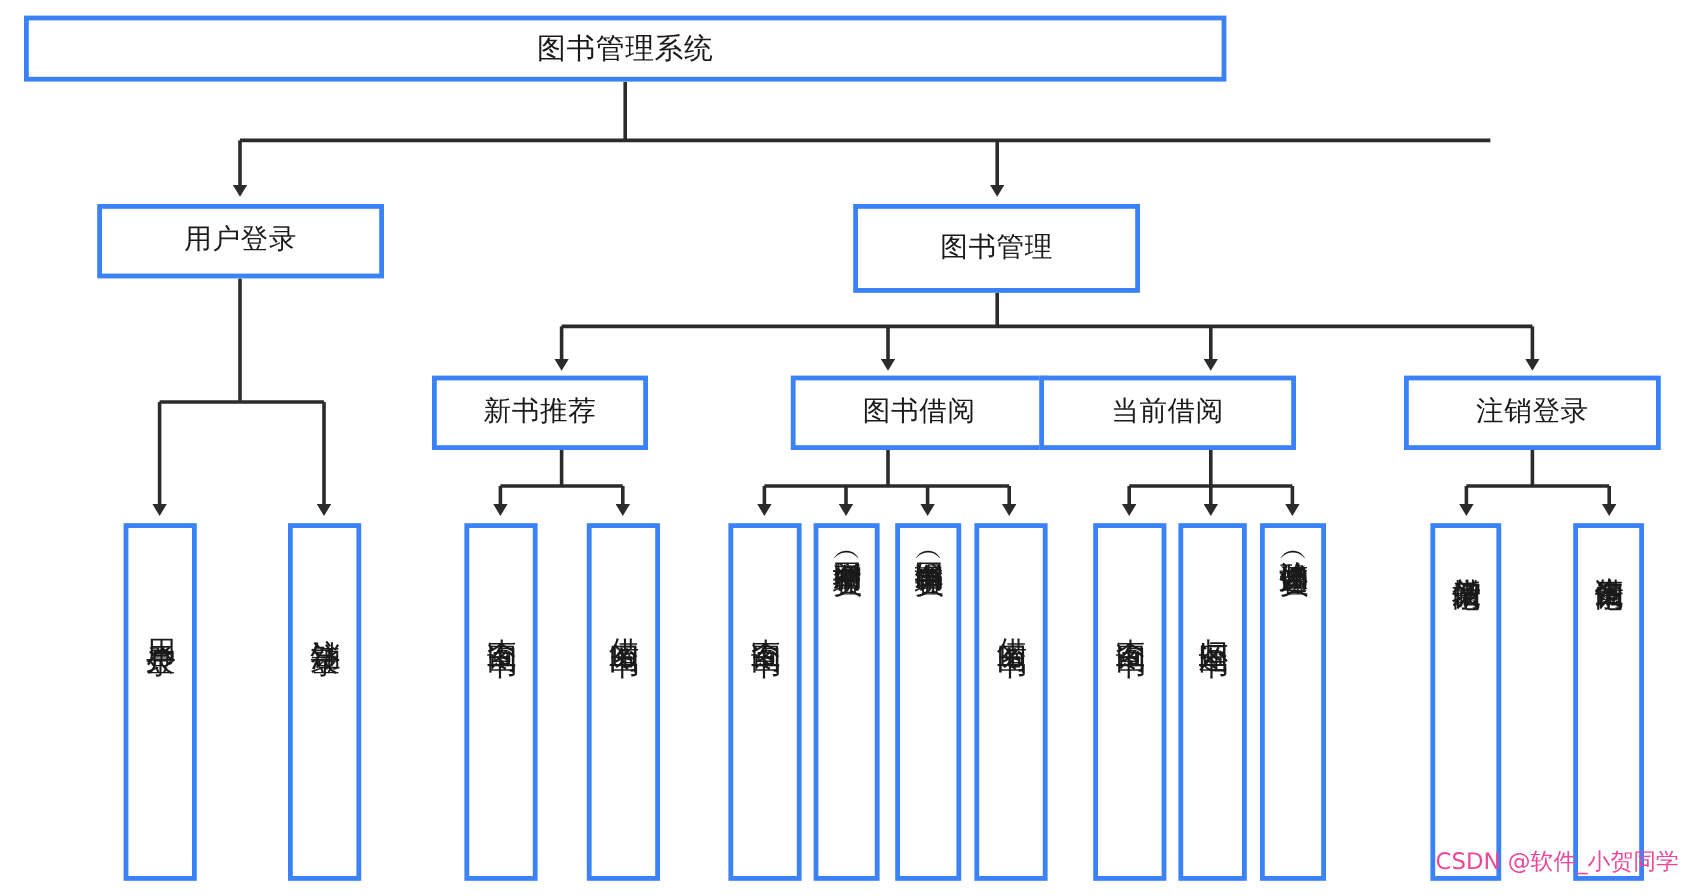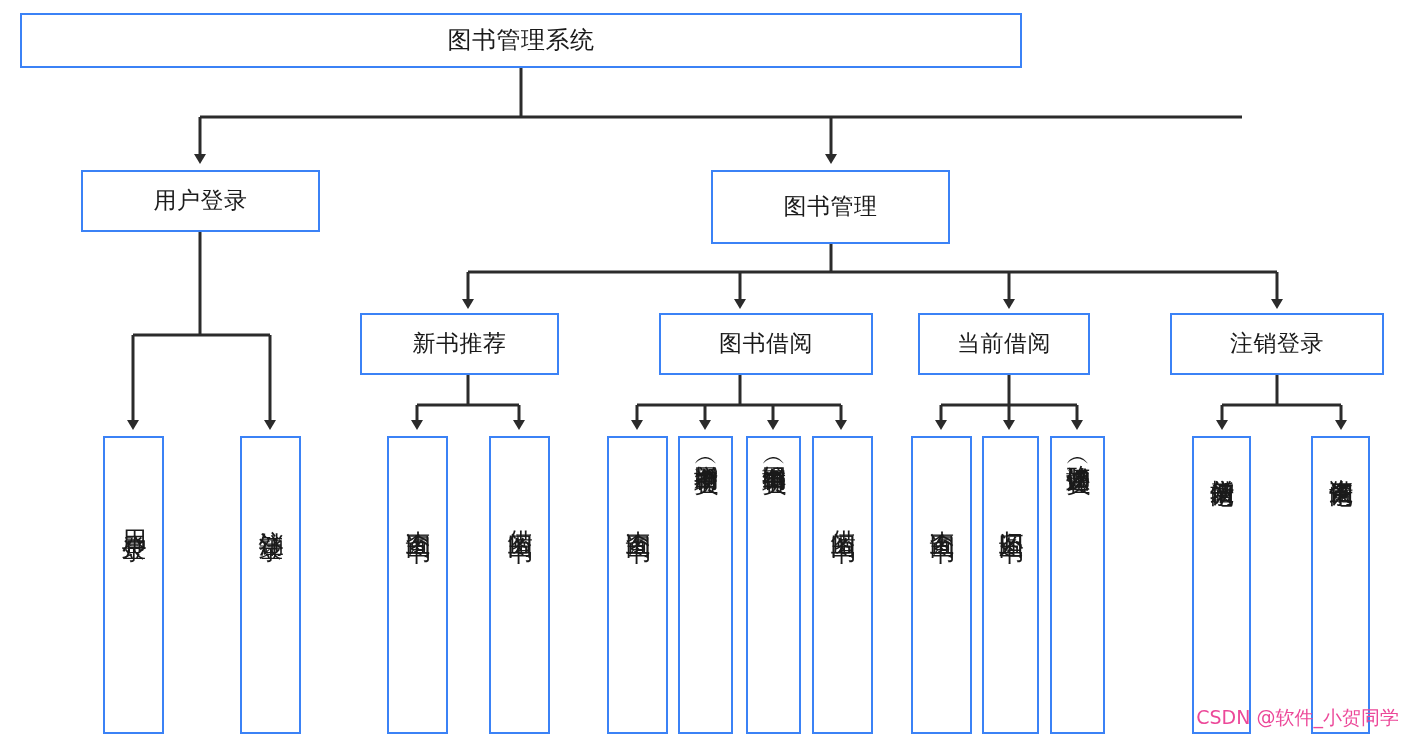--- a/index.html
+++ b/index.html
@@ -22,21 +22,21 @@
     position: absolute;
     left: 0;
     top: 0;
     width: 1405px;
     height: 747px;
   }
   .node {
     position: absolute;
     box-sizing: border-box;
     background: #ffffff;
-    border: 2px solid #3b82f6;
+    border: 4px solid #3b82f6;
     display: flex;
     align-items: center;
     justify-content: center;
     color: #1a1a1a;
   }
   .node-label {
     display: block;
     text-align: center;
     line-height: 1.02;
     white-space: nowrap;
@@ -135,27 +135,27 @@
     <span class="node-label">图书管理系统</span>
   </div>
 
   <div class="node horiz" style="left:81px; top:170px; width:239px; height:62px;">
     <span class="node-label">用户登录</span>
   </div>
   <div class="node horiz" style="left:711px; top:170px; width:239px; height:74px;">
     <span class="node-label">图书管理</span>
   </div>
 
-  <div class="node horiz" style="left:360px; top:313px; width:199px; height:62px;">
+  <div class="node horiz" style="left:360px; top:313px; width:180px; height:62px;">
     <span class="node-label">新书推荐</span>
   </div>
   <div class="node horiz" style="left:659px; top:313px; width:214px; height:62px;">
     <span class="node-label">图书借阅</span>
   </div>
-  <div class="node horiz" style="left:918px; top:313px; width:172px; height:62px;">
+  <div class="node horiz" style="left:866px; top:313px; width:214px; height:62px;">
     <span class="node-label">当前借阅</span>
   </div>
   <div class="node horiz" style="left:1170px; top:313px; width:214px; height:62px;">
     <span class="node-label">注销登录</span>
   </div>
 
   <div class="node vert" style="left:103px; top:436px; width:61px; height:298px; padding-top:72px;">
     <span class="node-label">用户登录</span>
   </div>
   <div class="node vert" style="left:240px; top:436px; width:61px; height:298px; padding-top:72px;">

